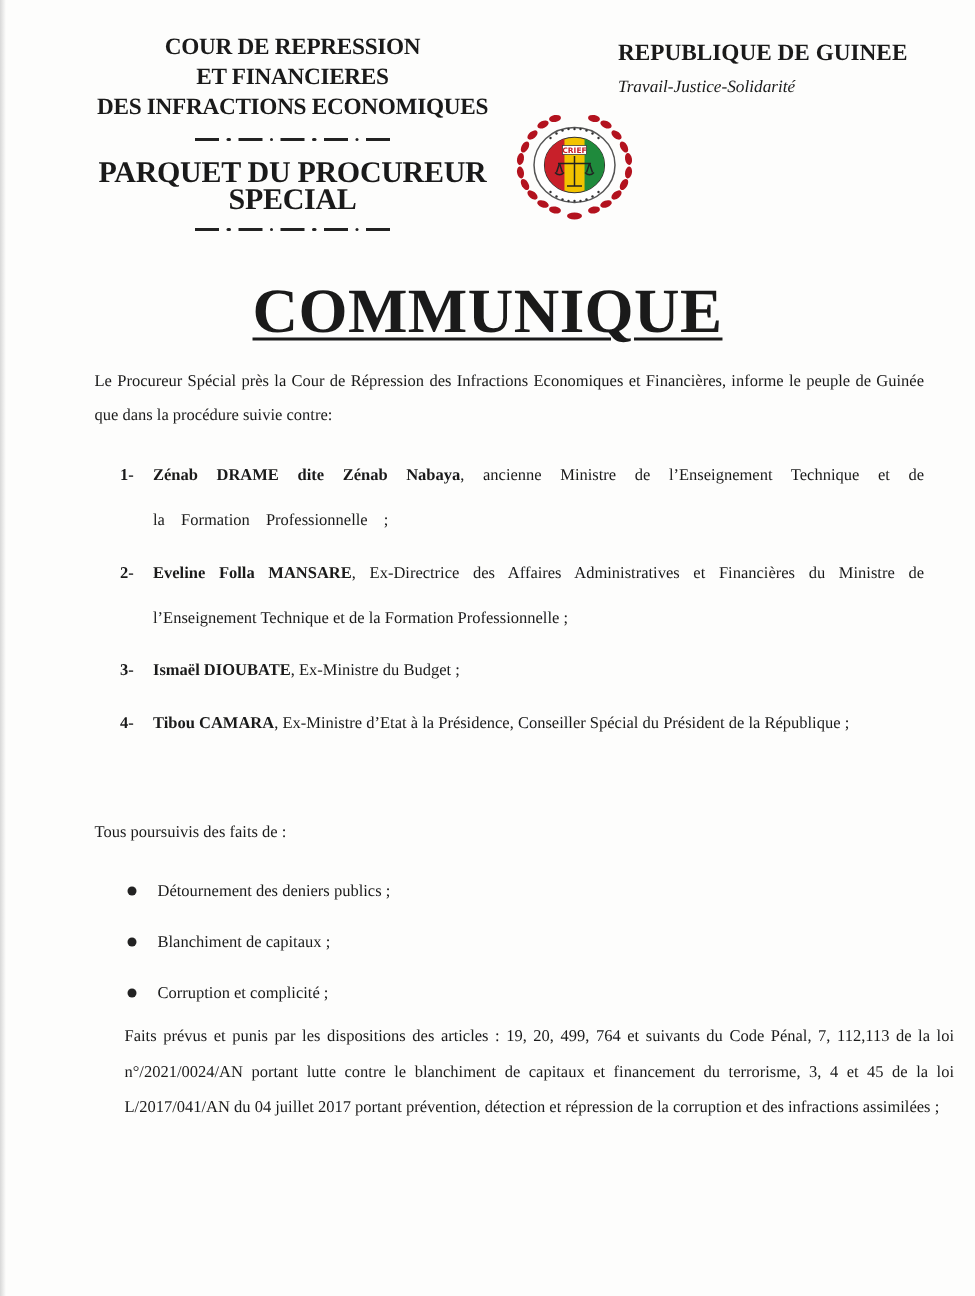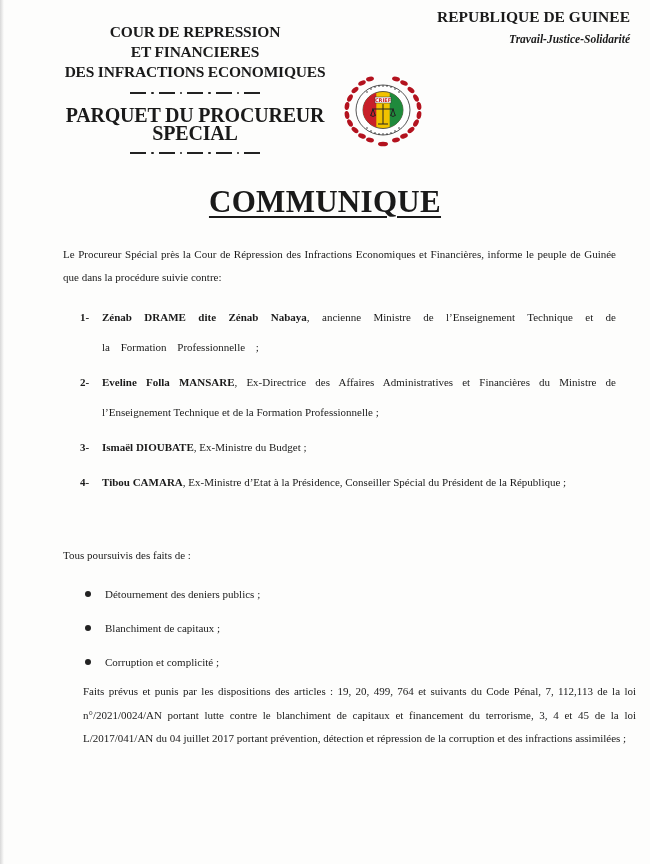--- a/index.html
+++ b/index.html
@@ -16,30 +16,30 @@
     text-align: center; font-weight: bold; font-size: 15.5px; line-height: 20px; letter-spacing: -0.2px;
   }
   .dash-sep {
     display: flex; justify-content: center; align-items: center; gap: 5px;
     height: 14px; margin: 4px 0 6px 0;
   }
   .dash-sep .d { display: inline-block; width: 16px; height: 2.4px; background: #222; }
   .dash-sep .dot { display: inline-block; width: 2.5px; height: 2.5px; background: #222; border-radius: 50%; }
   .hdr-left .sub { font-size: 20px; line-height: 18px; margin-top: 4px; }
   .hdr-right {
-    position: absolute; left: 412px; top: 7px; width: 218px; text-align: right;
+    position: absolute; left: 412px; top: 26px; width: 218px; text-align: left;
   }
   .hdr-right .rep { font-weight: bold; font-size: 15.5px; line-height: 20px; }
-  .hdr-right .motto { font-style: italic; font-size: 11.5px; margin-top: 6px; font-weight: bold; }
+  .hdr-right .motto { font-style: italic; font-size: 11.5px; margin-top: 6px; }
   .logo { position: absolute; left: 340px; top: 68px; width: 86px; height: 80px; }
   .title {
     position: absolute; left: 0; width: 650px; top: 184px; text-align: center;
   }
   .title span {
-    font-weight: bold; font-size: 31px; text-decoration: underline; text-underline-offset: 4px;
+    font-weight: bold; font-size: 42px; text-decoration: underline; text-underline-offset: 4px;
     text-decoration-thickness: 2px; letter-spacing: 0.3px;
   }
   .body-text {
     position: absolute; left: 63px; width: 553px; font-size: 11px;
   }
   .intro { top: 243px; line-height: 23px; text-align: justify; }
   .numlist { top: 302px; left: 80px; width: 536px; }
   .numitem { display: flex; line-height: 30px; margin-bottom: 5px; }
   .numitem .num { width: 22px; flex-shrink: 0; font-weight: bold; }
   .numitem .txt { flex: 1; text-align: justify; }

